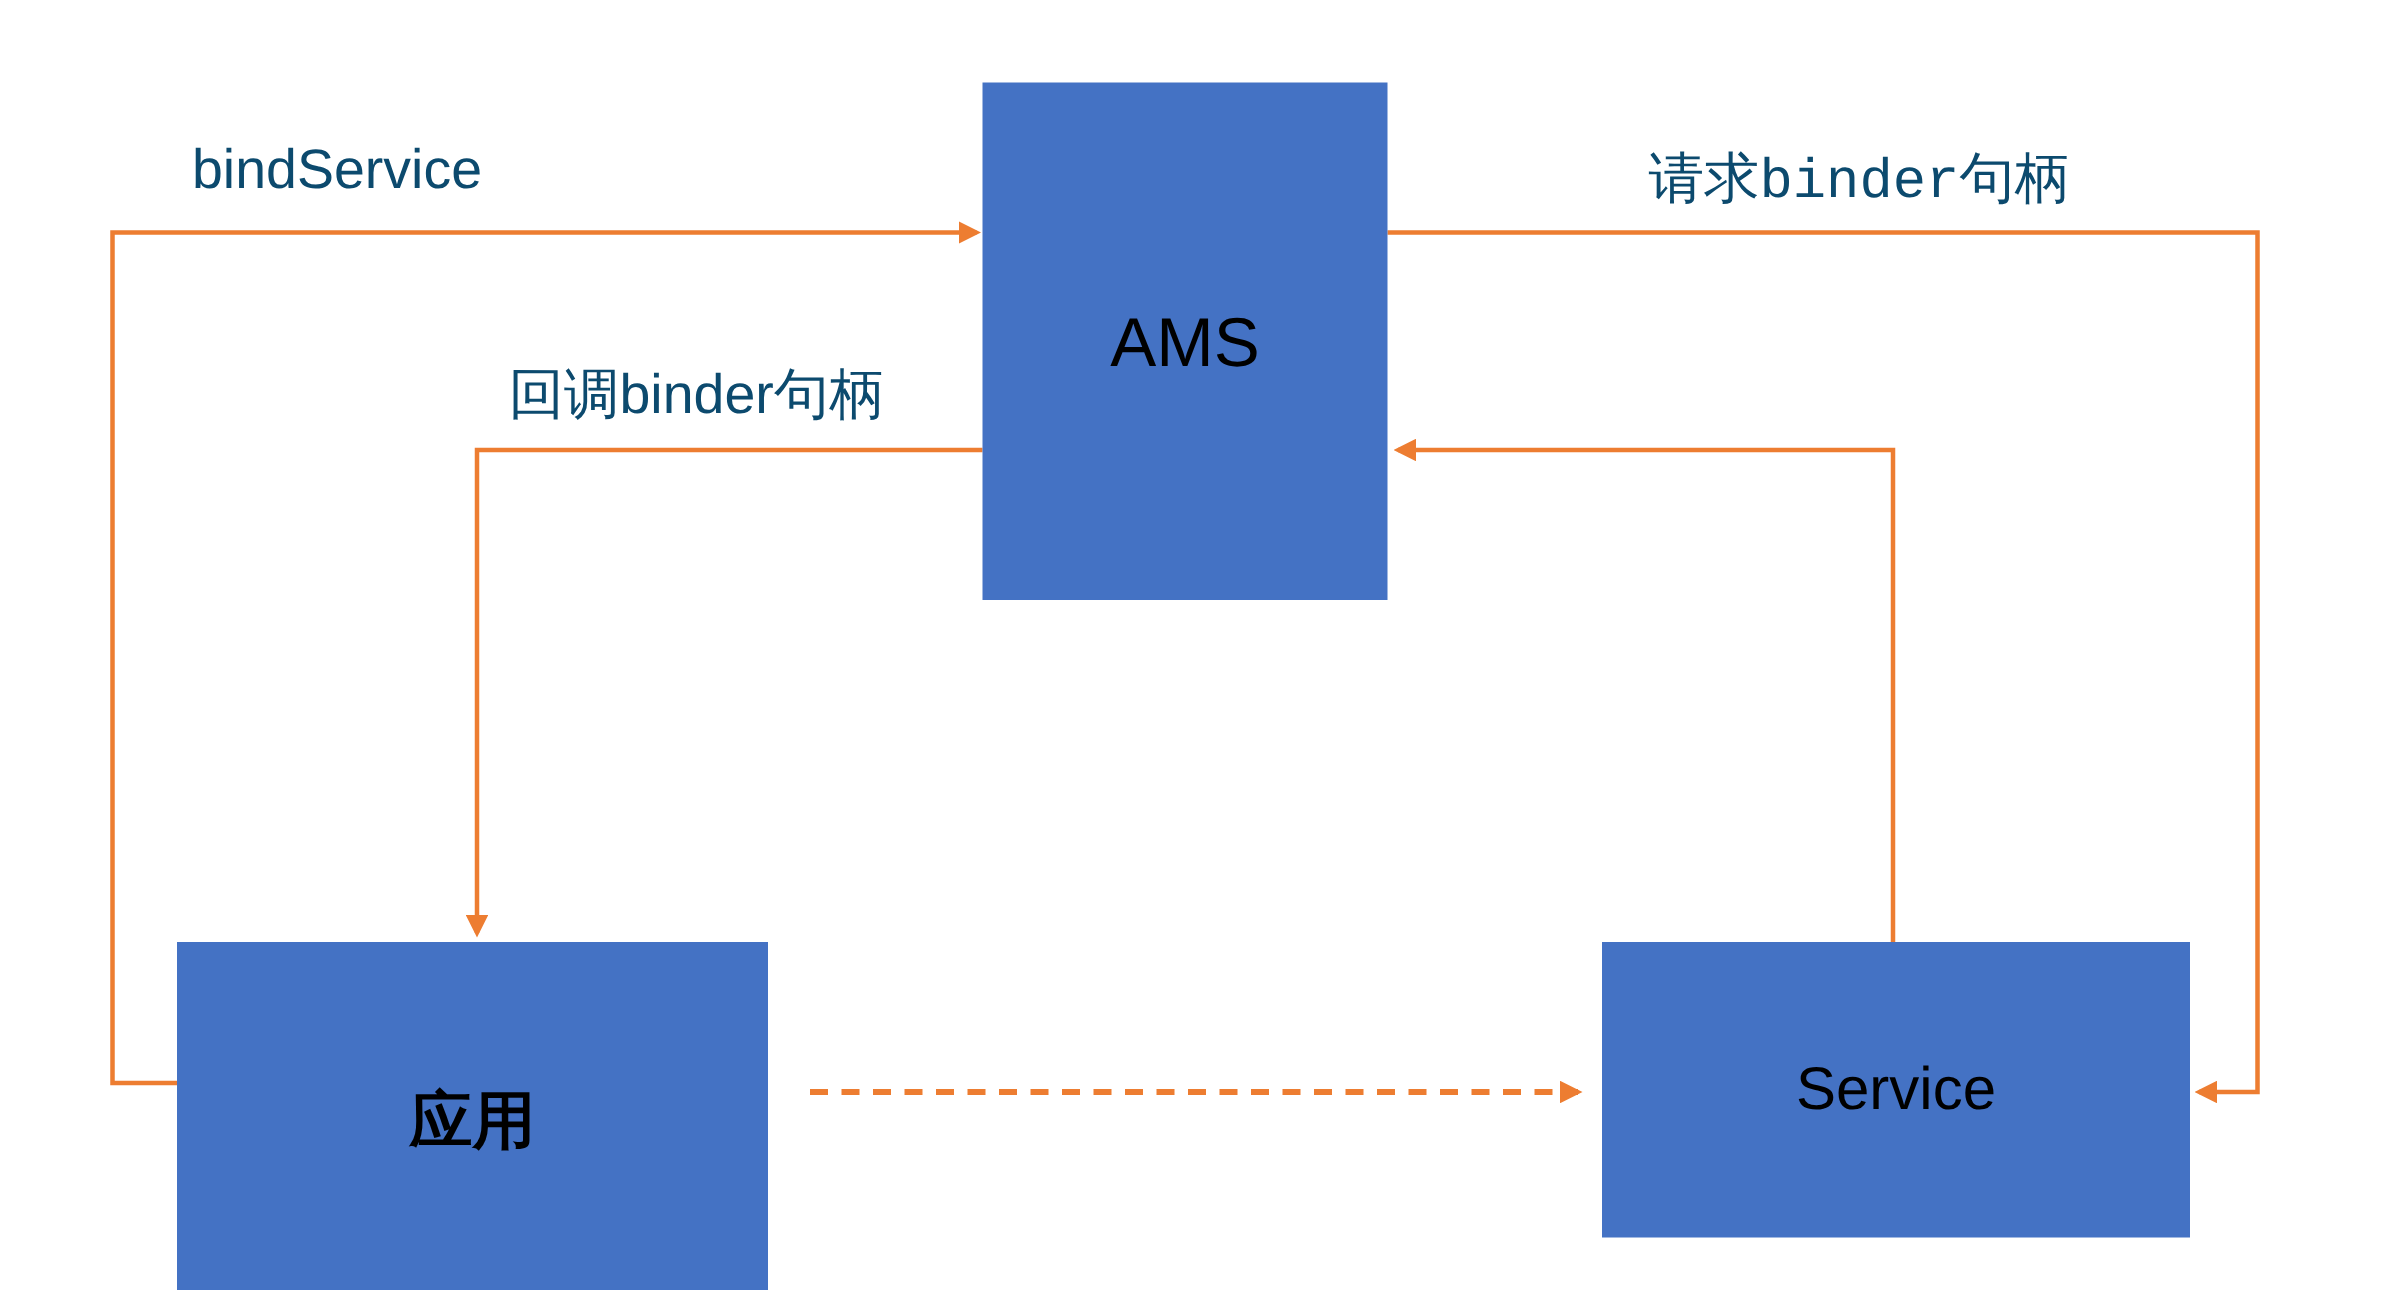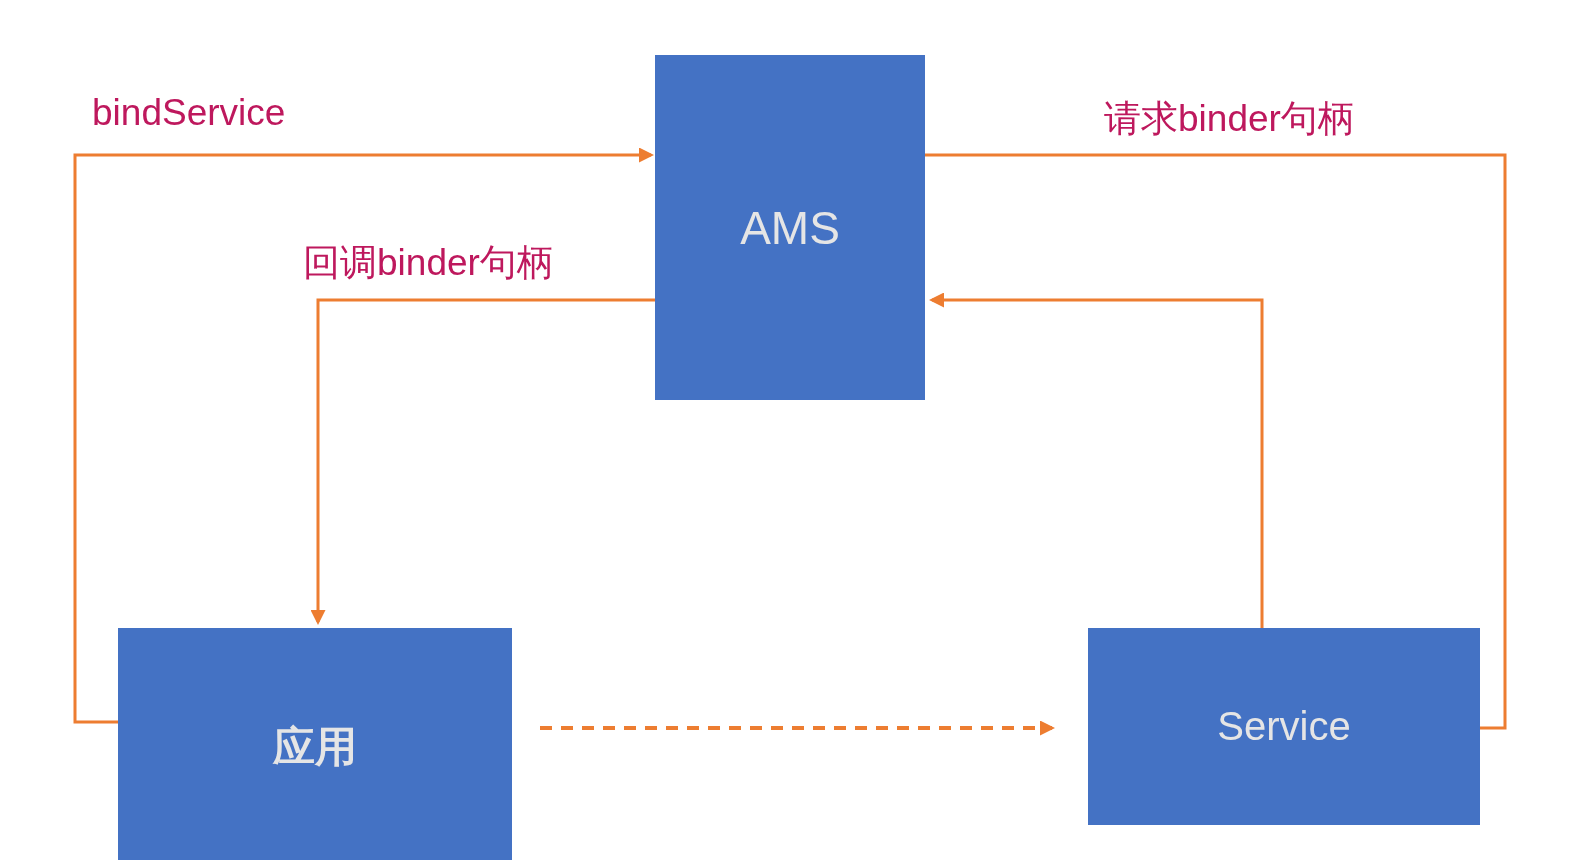--- a/index.html
+++ b/index.html
@@ -18,21 +18,21 @@
   .wires {
     position: absolute;
     left: 0;
     top: 0;
     width: 1592px;
     height: 860px;
   }
   .node {
     position: absolute;
     background: #4472c4;
-    color: #e5e5e5;
+    color: #000000;
     display: flex;
     align-items: center;
     justify-content: center;
     box-sizing: border-box;
   }
   .node-ams {
     left: 655px;
     top: 55px;
     width: 270px;
     height: 345px;
@@ -45,30 +45,30 @@
     height: 237px;
     font-size: 42px;
     font-weight: bold;
   }
   .node-service {
     left: 1068px;
     top: 628px;
     width: 392px;
     height: 197px;
     font-size: 40px;
-    margin-left: 20px;
   }
   .edge-label {
     position: absolute;
-    color: #be185d;
+    color: #0c4a6e;
     font-size: 37px;
     white-space: nowrap;
+    margin-left: 36px;
   }
   .lbl-bindservice { left: 92px;  top: 92px;  }
-  .lbl-request     { left: 1104px; top: 94px;  }
+  .lbl-request     { left: 1063px; top: 94px; font-family: Liberation Mono, monospace;  }
   .lbl-callback    { left: 303px; top: 238px; text-align: right; }
   .lbl-publish     { left: 930px; top: 238px; }
   .lbl-bindercall  { left: 655px; top: 662px; }
 </style>
 </head>
 <body>
 
 <div class="canvas">
 
   <svg class="wires" viewBox="0 0 1592 860" xmlns="http://www.w3.org/2000/svg">

